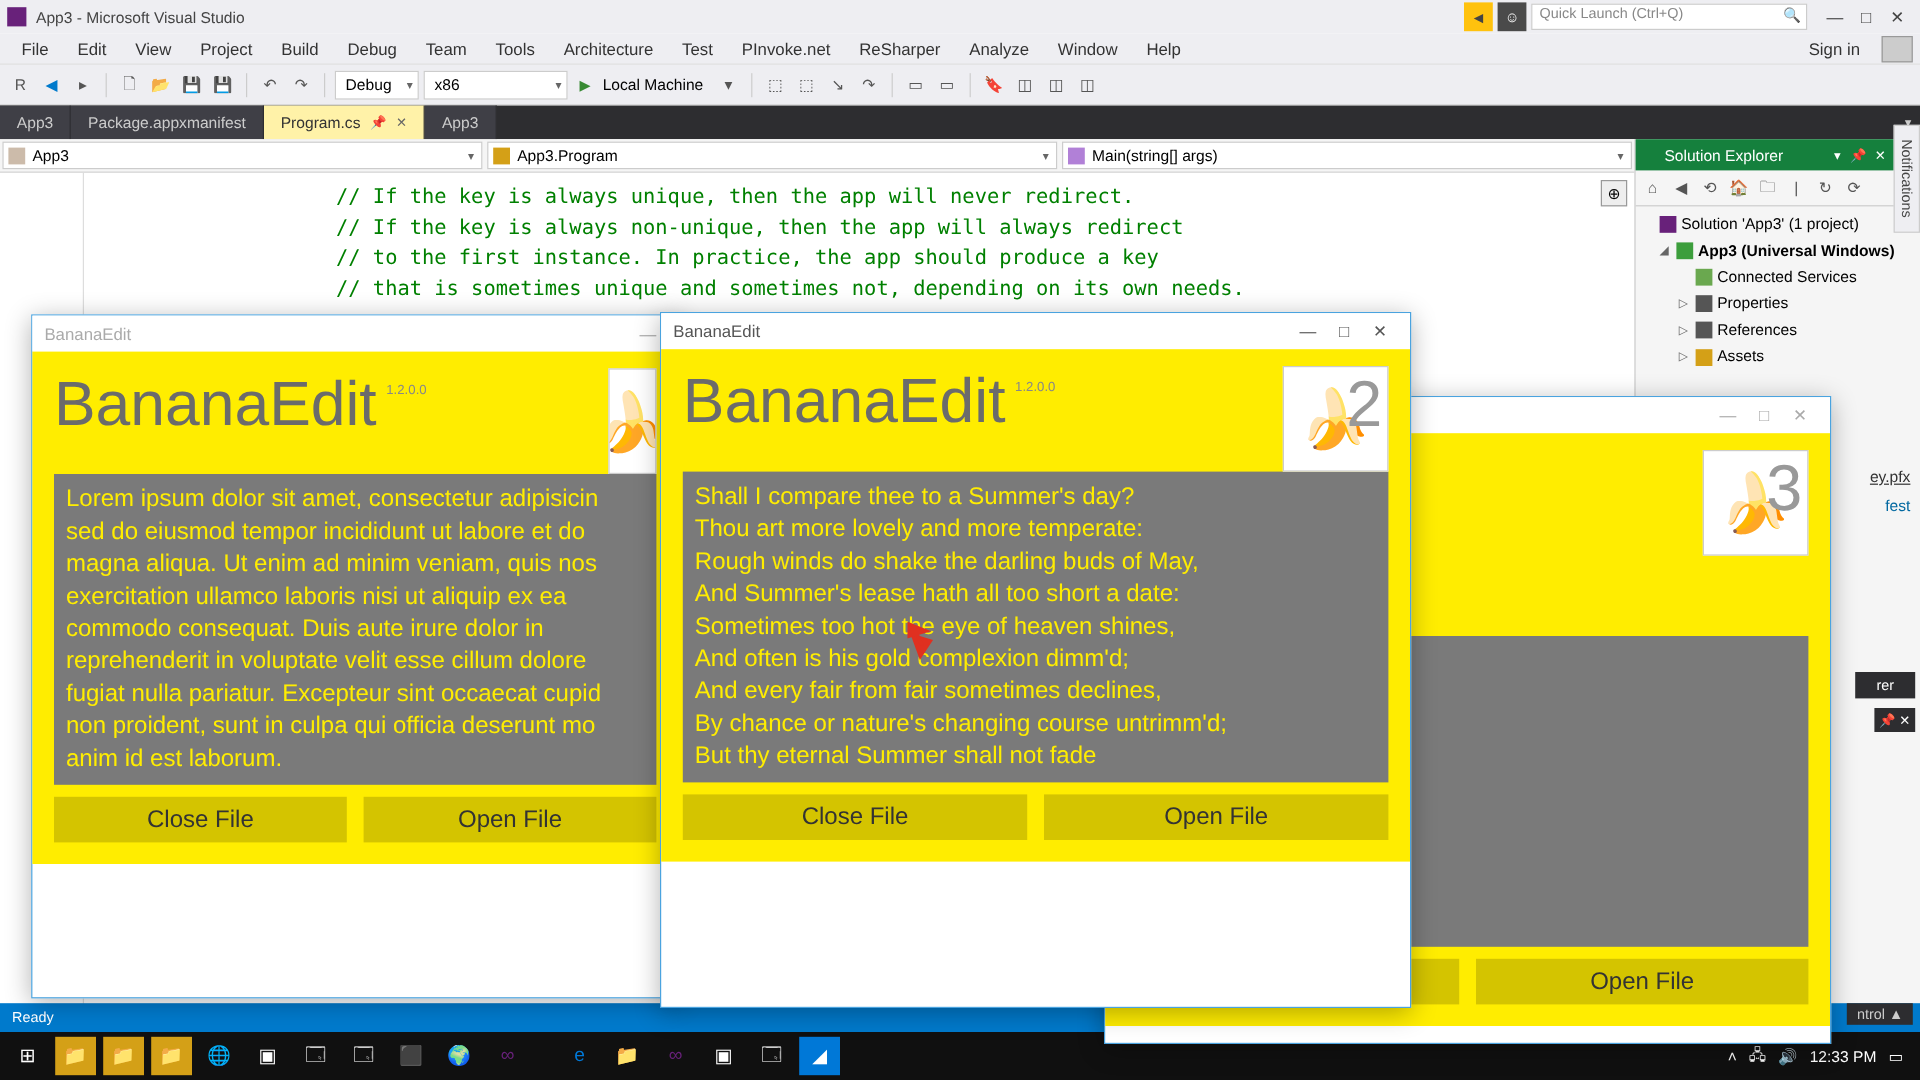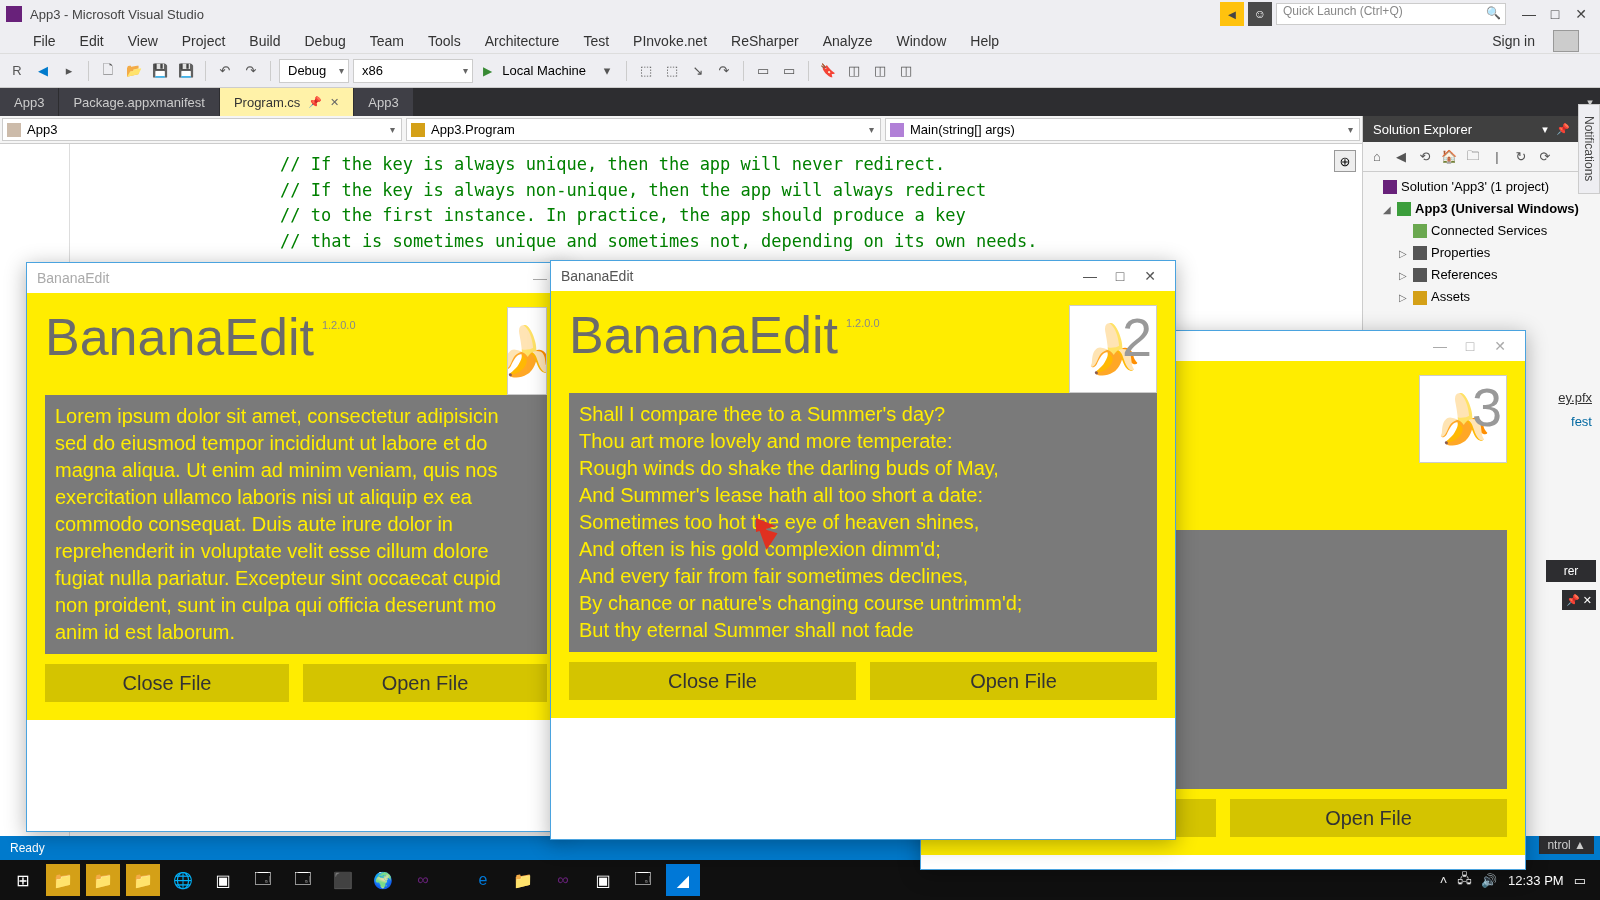--- a/index.html
+++ b/index.html
@@ -9,21 +9,21 @@
 .titlebar { height: 28px; background: #eeeef2; display: flex; align-items: center; padding: 0 6px; font-size: 13px; color: #444; }
 .titlebar .vs-icon { width: 16px; height: 16px; background: #68217a; margin-right: 8px; display:inline-block; }
 .titlebar-spacer { flex: 1; }
 .titlebar .ylw { width: 24px; height: 24px; background: #ffc20e; margin-right:4px; display:flex;align-items:center;justify-content:center;}
 .titlebar .fb { width: 24px; height: 24px; background: #4a4a4a; color:#fff;margin-right:4px;display:flex;align-items:center;justify-content:center;font-size:12px;}
 .ql { width: 230px; height: 22px; border: 1px solid #ccc; padding: 0 22px 0 6px; font-size: 12px; color: #888; position: relative; margin-right: 10px; background:#fff;}
 .ql .mag { position:absolute; right:4px; top:2px; }
 .winbtn { width:26px; text-align:center; font-size:14px; cursor:default;}
 
 
-.menubar { height: 26px; background: #eeeef2; display: flex; align-items: center; padding: 0 21px; font-size: 14px; color: #333; border-bottom:1px solid #ddd;}
+.menubar { height: 26px; background: #eeeef2; display: flex; align-items: center; padding: 0 6px; font-size: 14px; color: #333; border-bottom:1px solid #ddd;}
 .menubar span { padding: 0 12px; }
 .menubar-spacer { flex:1;}
 .signin { padding:0 12px; font-size:14px;}
 .avatar { width:22px;height:22px;background:#ccc;border:1px solid #999;margin-left:6px;}
 
 
 .toolbar { height: 34px; background: #eeeef2; display:flex; align-items:center; padding:0 6px; gap:4px; border-bottom:1px solid #ccc;}
 .tb-btn { width:22px;height:22px; display:flex;align-items:center;justify-content:center; font-size:13px; color:#555;}
 .tb-sep { width:1px; height:20px; background:#ccc; margin:0 4px;}
 .tb-sel { height:24px; border:1px solid #ccc; padding:0 18px 0 8px; font-size:13px; background:#fff; position:relative; display:flex;align-items:center; min-width:70px;}
@@ -46,21 +46,21 @@
 .navsel .ico{position:absolute;left:4px;width:14px;height:14px;background:#cba;display:inline-block;}
 
 
 .main { position:absolute; top:144px; left:0; right:238px; bottom:28px; background:#fff; }
 .code { font-family:Consolas,monospace; font-size:17px; color:#008000; padding:8px 8px 8px 280px; line-height:1.5; white-space:pre;}
 .gutter{position:absolute;left:0;top:0;bottom:0;width:70px;border-right:1px solid #ddd;}
 .collapse-icon{position:absolute;right:6px;top:6px;width:22px;height:22px;border:1px solid #999;background:#eee;display:flex;align-items:center;justify-content:center;font-size:13px;}
 
 
 .solexp { position:absolute; top:116px; right:0; width:238px; bottom:28px; background:#f5f5f5; border-left:1px solid #ccc; display:flex;flex-direction:column;}
-.sol-title{height:26px;background:#404040;color:#fff;font-size:13px;display:flex;align-items:center;padding:0 10px;}
+.sol-title{height:26px;background:#15803d;color:#fff;font-size:13px;display:flex;align-items:center;padding:0 24px;}
 .sol-title .sp{flex:1;}
 .sol-title .ti{width:18px;text-align:center;font-size:11px;}
 .sol-tb{height:30px;display:flex;align-items:center;gap:4px;padding:0 4px;border-bottom:1px solid #ccc;}
 .sol-tb span{width:20px;text-align:center;font-size:13px;color:#555;}
 .sol-search{height:26px;margin:4px;border:1px solid #ccc;padding:0 20px 0 6px;font-size:12px;color:#888;position:relative;background:#fff;}
 .sol-search .mag{position:absolute;right:4px;top:4px;}
 .tree{padding:4px 6px;font-size:13px;line-height:1.7;}
 .tree .row{display:flex;align-items:center;gap:4px;white-space:nowrap;}
 .tree .ind1{padding-left:14px;} .tree .ind2{padding-left:30px;}
 .tree .exp{font-size:10px;color:#666;width:10px;display:inline-block;}

